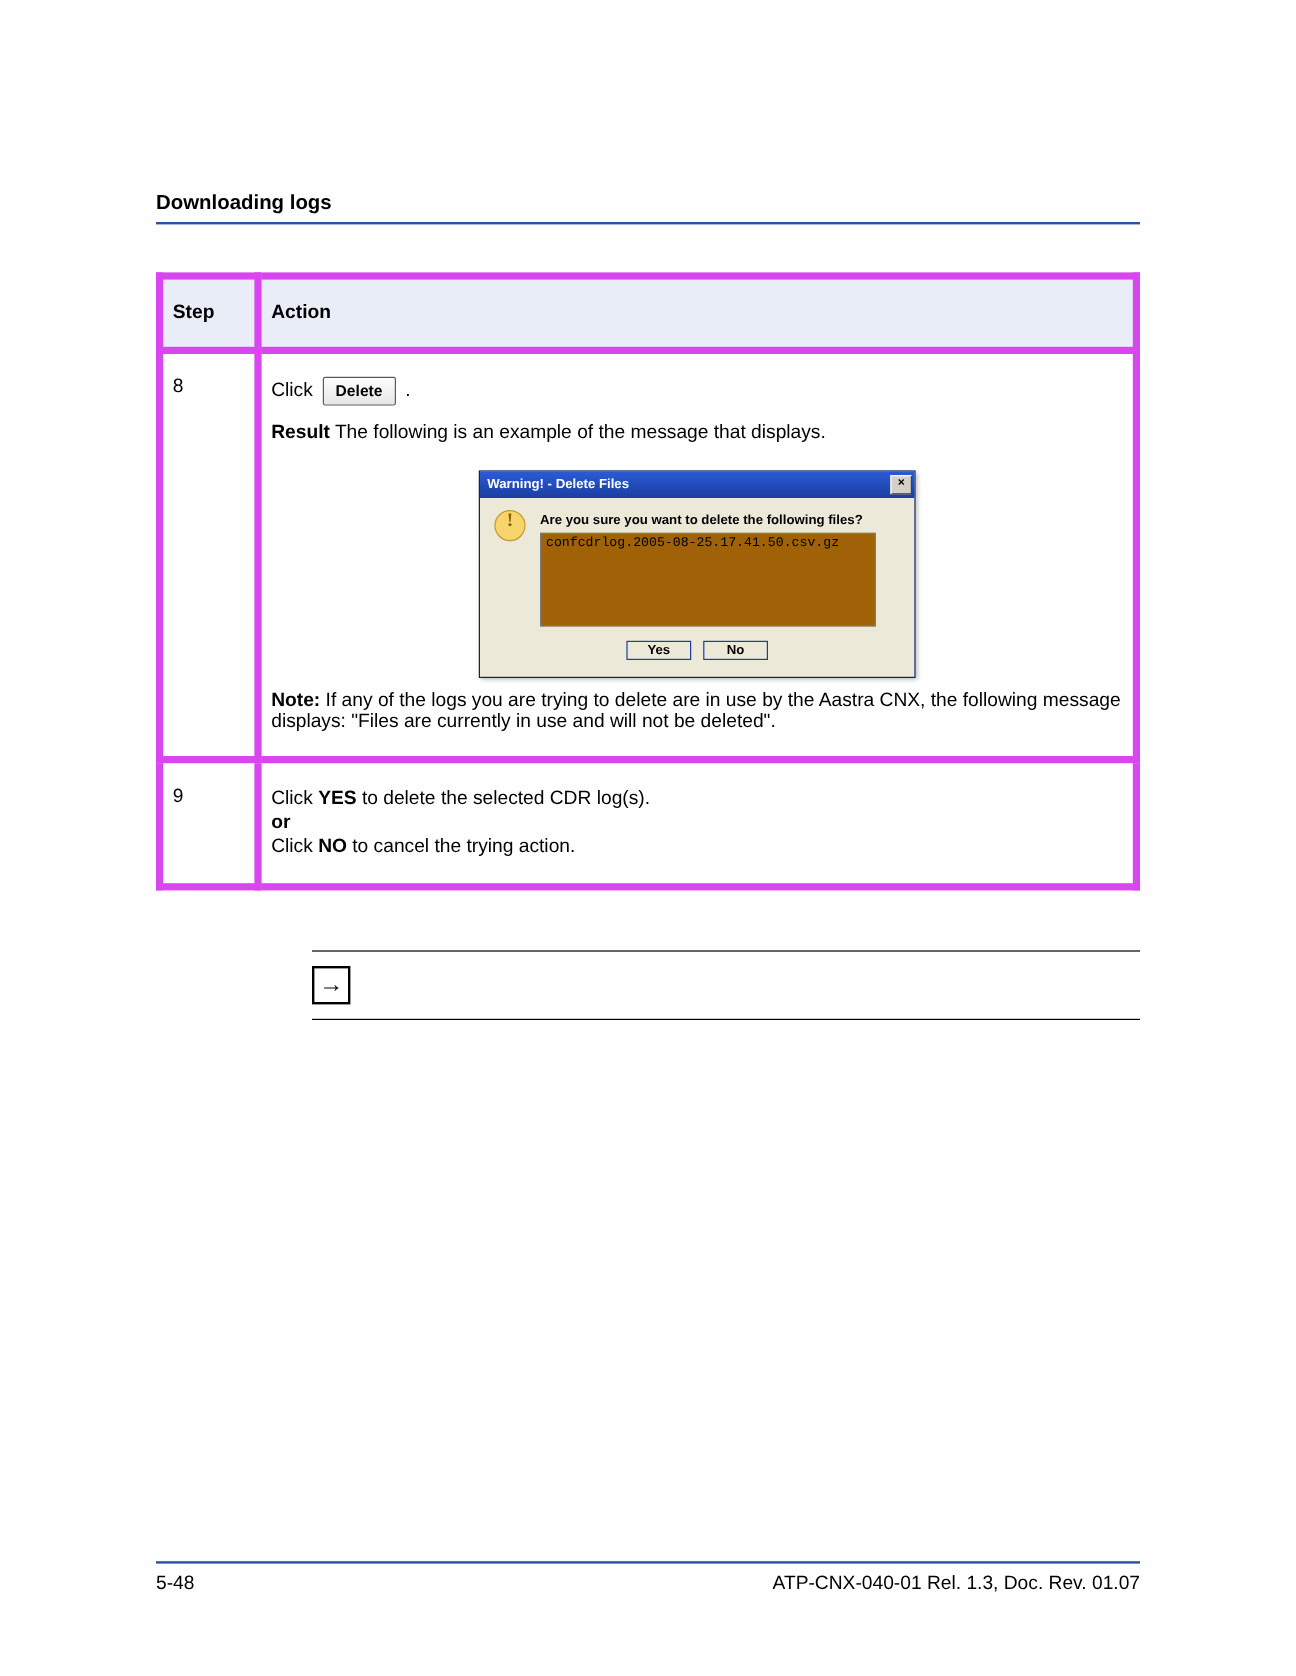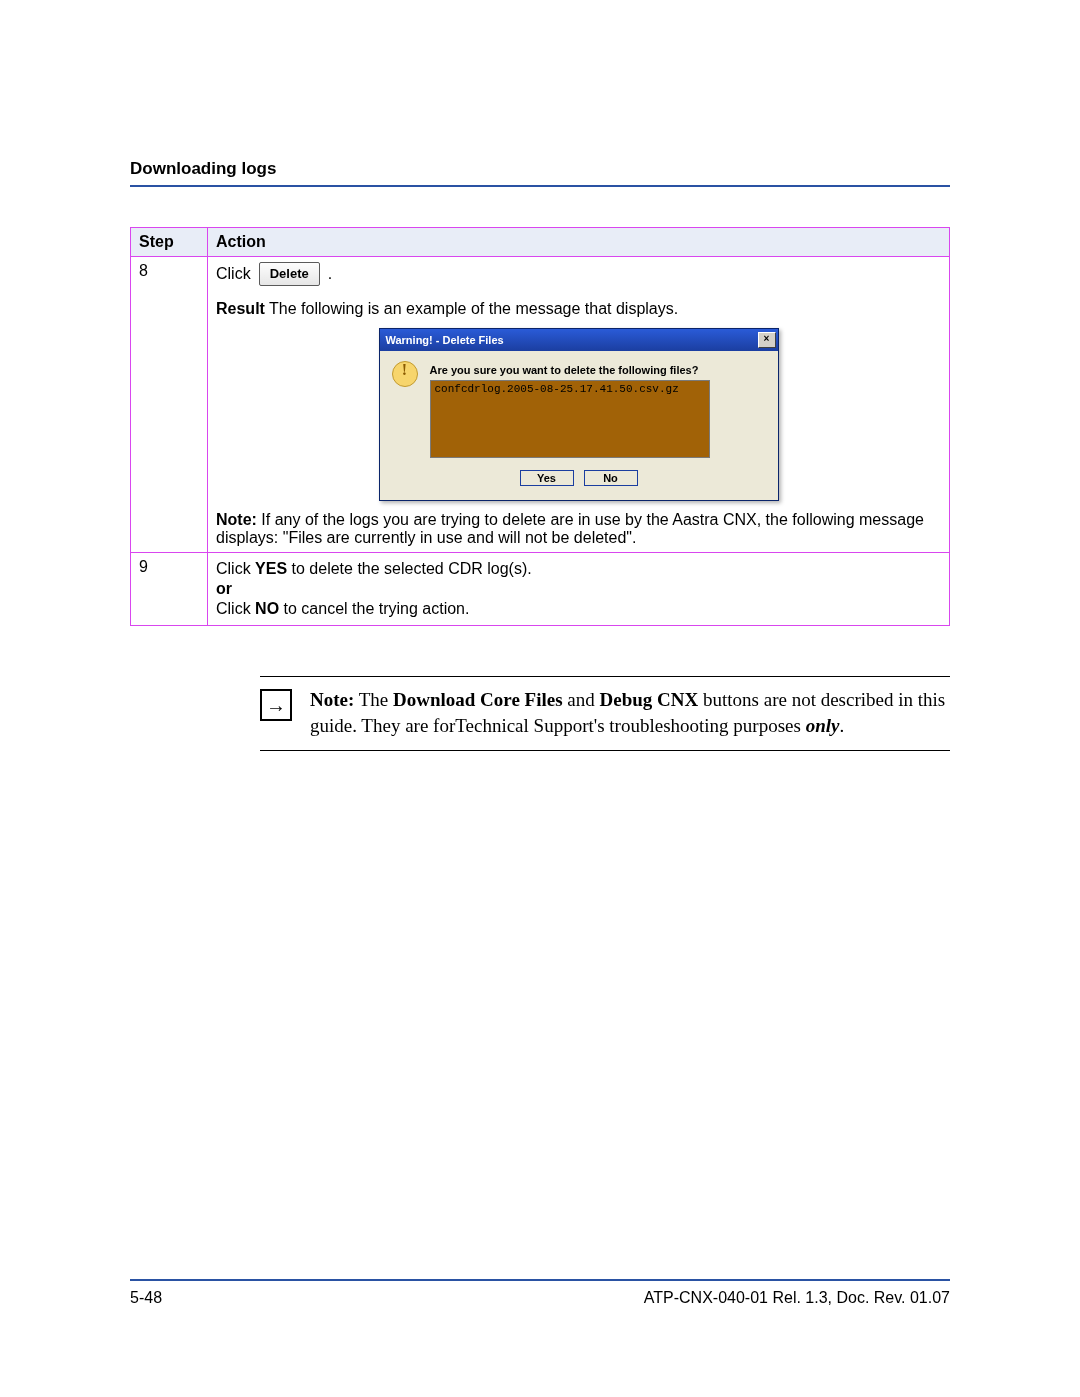--- a/index.html
+++ b/index.html
@@ -33,45 +33,45 @@
     border-top: 2px solid #2a52a3;
     margin: 0 0 40px 0;
   }
   table.steps {
     border-collapse: collapse;
     width: 100%;
     font-size: 16px;
     font-family: Arial, sans-serif;
   }
   table.steps th, table.steps td {
-    border: 1px solid #d946ef;
+    border: 6px solid #d946ef;
     vertical-align: top;
-    padding: 5px 8px;
+    padding: 19px 8px;
     text-align: left;
   }
   table.steps th {
     background: #e8edf7;
     font-weight: bold;
   }
   table.steps th.step-col { width: 60px; }
   .click-row { display: flex; align-items: center; gap: 8px; }
   .delete-btn {
     display: inline-block;
     border: 1px solid #5a5a5a;
     background: linear-gradient(#fdfdfd, #e6e6e6);
     font-size: 13px;
     font-weight: bold;
     padding: 3px 10px 4px 10px;
     border-radius: 2px;
     font-family: Liberation Sans, sans-serif;
   }
-  .result-line { margin-top: 14px; margin-bottom: 10px; }
+  .result-line { margin-top: 14px; margin-bottom: 22px; }
   .dialog-wrap {
     margin: 6px auto 10px auto;
-    width: 400px;
+    width: 364px;
   }
   .dialog {
     border: 1px solid #0a246a;
     background: #ece9d8;
     font-family: Tahoma, Arial, sans-serif;
     font-size: 11px;
     box-shadow: 2px 2px 4px rgba(0,0,0,0.3);
   }
   .dialog-titlebar {
     background: linear-gradient(#2a5bd7, #1b3ea0);
@@ -181,21 +181,21 @@
     font-weight: bold;
     flex: 0 0 auto;
     margin-top: 2px;
     font-family: Arial, sans-serif;
   }
   .note-body { flex: 1; }
   .footer {
     position: absolute;
     left: 130px;
     right: 130px;
-    bottom: 90px;
+    bottom: 68px;
   }
   .footer-rule {
     border: 0;
     border-top: 2px solid #2a52a3;
     margin: 0 0 8px 0;
   }
   .footer-row {
     display: flex;
     justify-content: space-between;
     font-size: 16px;
@@ -273,23 +273,20 @@
           <div class="step9-line">
             <span>Click </span><b>NO</b><span> to cancel the trying action.</span>
           </div>
         </td>
       </tr>
     </tbody>
   </table>
 
   <div class="note-block">
     <div class="note-arrow-box">→</div>
-    <div class="note-body">
-      <b>Note:</b><span> The </span><b>Download Core Files</b><span> and </span><b>Debug CNX</b><span> buttons are not described in this guide. They are forTechnical Support's troubleshooting purposes </span><i class="em">only</i><span>.</span>
-    </div>
   </div>
 
   <div class="footer">
     <hr class="footer-rule">
     <div class="footer-row">
       <span>5-48</span>
       <span>ATP-CNX-040-01 Rel. 1.3, Doc. Rev. 01.07</span>
     </div>
   </div>
 

